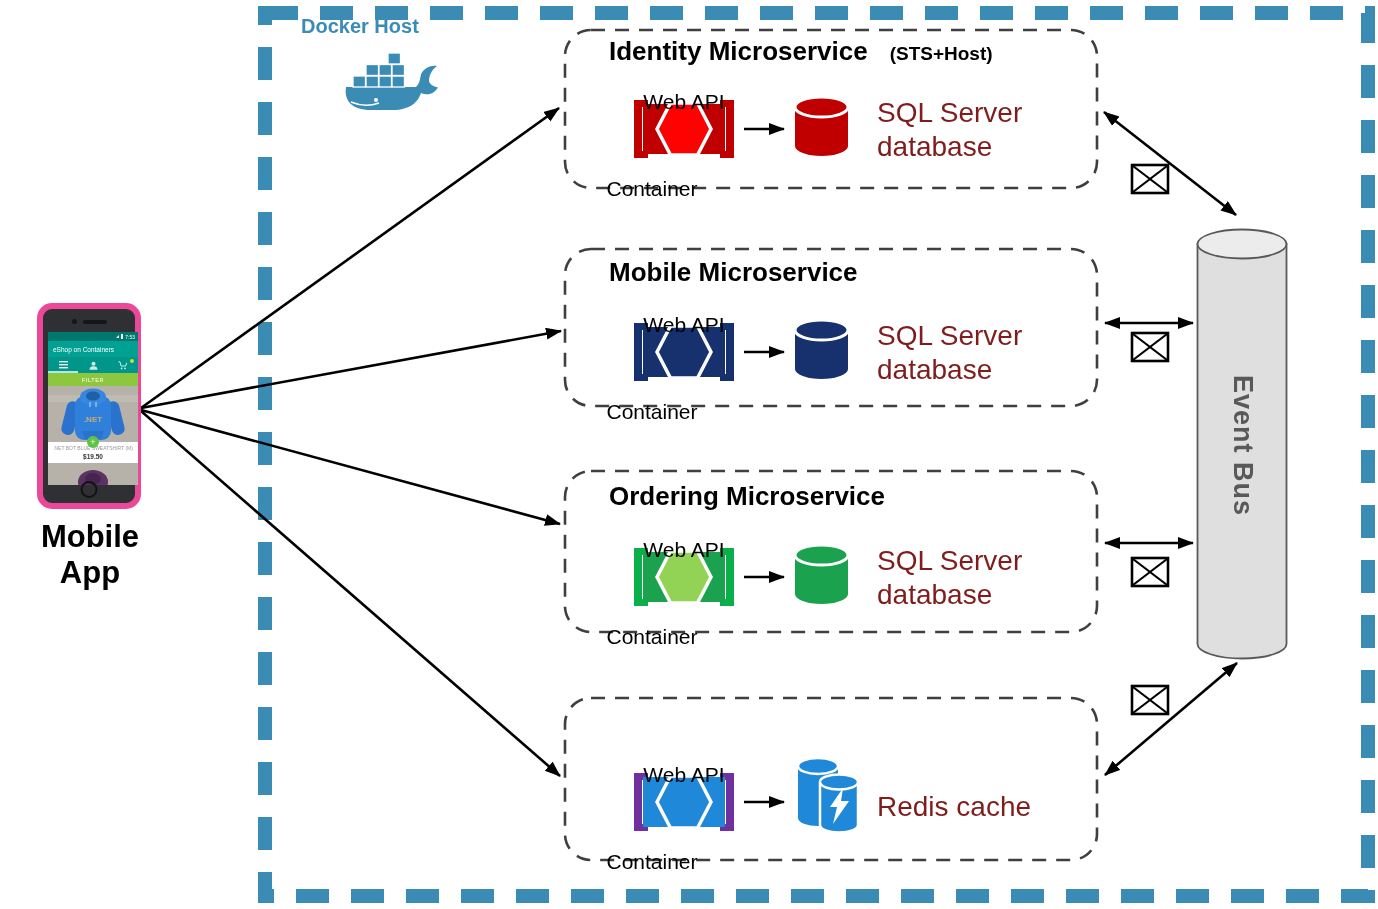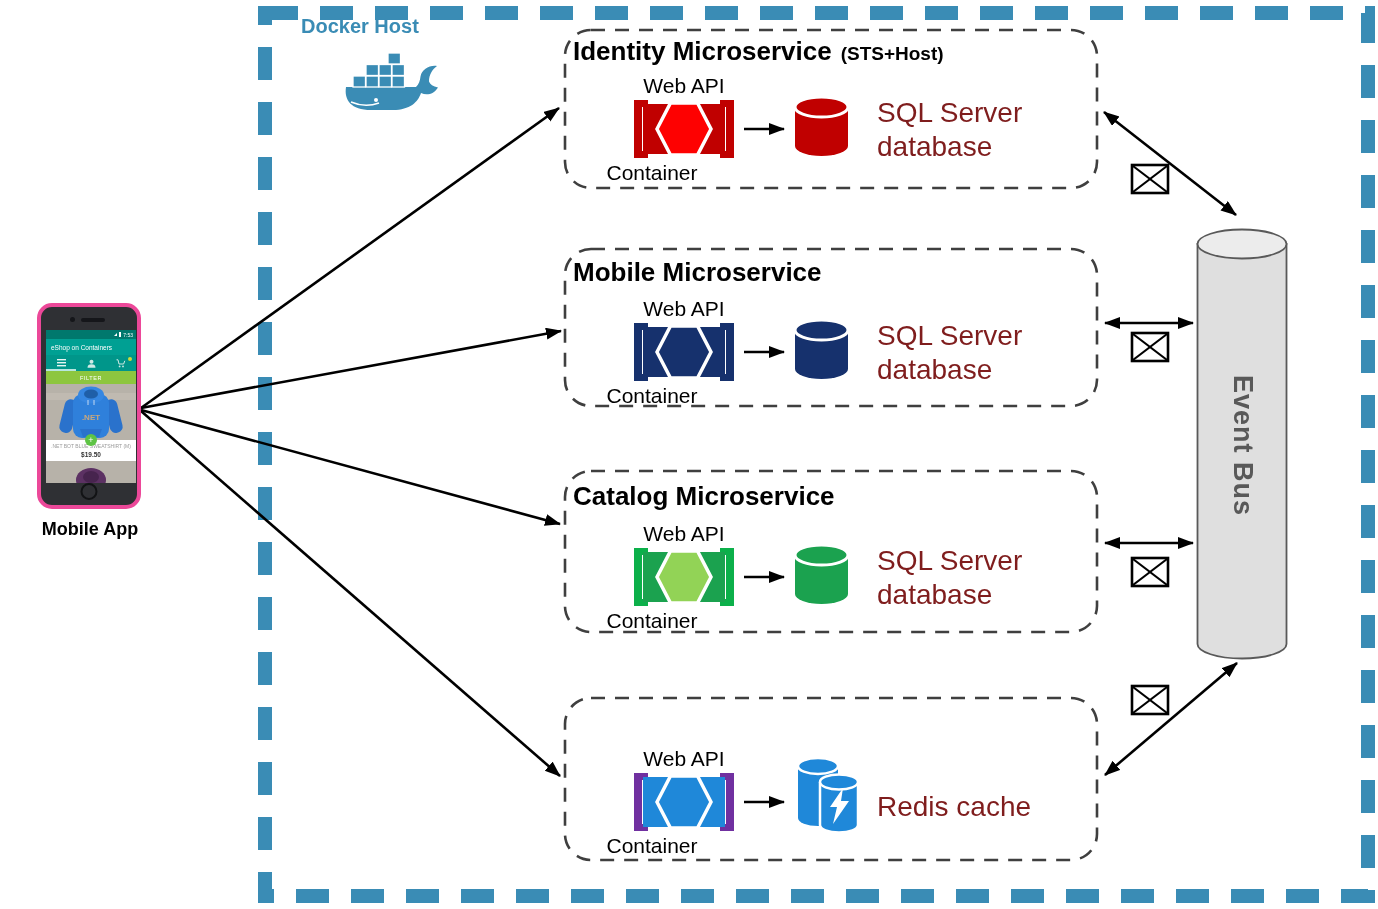--- a/index.html
+++ b/index.html
@@ -3,41 +3,41 @@
 <meta charset="utf-8">
 <style>
   html,body { margin:0; padding:0; background:#fff; }
   .canvas { position:relative; width:1378px; height:909px; background:#ffffff;
             font-family:"Liberation Sans","DejaVu Sans",sans-serif; color:#000; overflow:hidden; }
   svg.layer { position:absolute; left:0; top:0; }
   .abs { position:absolute; }
 
   .docker-label { left:301px; top:15px; font-size:20px; font-weight:700; color:#3a8cb5; }
 
-  .svc-title { left:573px; display:flex; align-items:baseline; gap:9px;
+  .svc-title { left:609px; display:flex; align-items:baseline; gap:22px;
                font-weight:700; font-size:26px; color:#000; }
   .svc-sub   { font-size:19px; font-weight:700; }
 
-  .mini { font-size:21px; text-align:center; color:#000; }
+  .mini { font-size:21px; text-align:center; color:#000;margin-top:16px; }
   .api  { left:634px; width:100px; }
   .cont { left:595px; width:114px; }
 
   .store { left:877px; font-size:28px; line-height:34px; color:#7f1d1d; }
 
   .bus-label { left:1224px; top:372px; width:36px; height:148px;
                writing-mode:vertical-rl; text-orientation:mixed;
                font-size:27px; font-weight:700; color:#595959; letter-spacing:1px;
                display:flex; align-items:center; justify-content:center; }
 
   .mobile-label { left:12px; top:519px; width:156px; text-align:center;
-                  font-size:18px; font-weight:700; }
+                  font-size:31px; font-weight:700; }
 
   
   .phone { left:37px; top:303px; width:104px; height:206px; background:#2f3034;
-           border:4px solid #ec4899; border-radius:15px; box-sizing:border-box; }
+           border:6px solid #ec4899; border-radius:15px; box-sizing:border-box; }
   .speaker { position:absolute; left:40px; top:11px; width:24px; height:4px;
              border-radius:2px; background:#15161a; }
   .cam { position:absolute; left:29px; top:10px; width:5px; height:5px;
          border-radius:50%; background:#15161a; }
   .screen { position:absolute; left:5px; top:23px; width:90px; height:153px;
             background:#fff; overflow:hidden; }
   .home { position:absolute; left:50%; transform:translateX(-50%); bottom:5px;
           width:17px; height:17px; border-radius:50%; border:2.5px solid #121315;
           box-sizing:border-box; }
 
@@ -218,21 +218,21 @@
     <span>Mobile Microservice</span>
   </div>
   <div class="abs mini api" style="top:297px">Web API</div>
   <div class="abs mini cont" style="top:384px">Container</div>
   <div class="abs store" style="top:319px">
     <div>SQL Server</div>
     <div>database</div>
   </div>
 
   <div class="abs svc-title" style="top:481px">
-    <span>Catalog Microservice</span>
+    <span>Ordering Microservice</span>
   </div>
   <div class="abs mini api" style="top:522px">Web API</div>
   <div class="abs mini cont" style="top:609px">Container</div>
   <div class="abs store" style="top:544px">
     <div>SQL Server</div>
     <div>database</div>
   </div>
 
   <div class="abs mini api" style="top:747px">Web API</div>
   <div class="abs mini cont" style="top:834px">Container</div>

